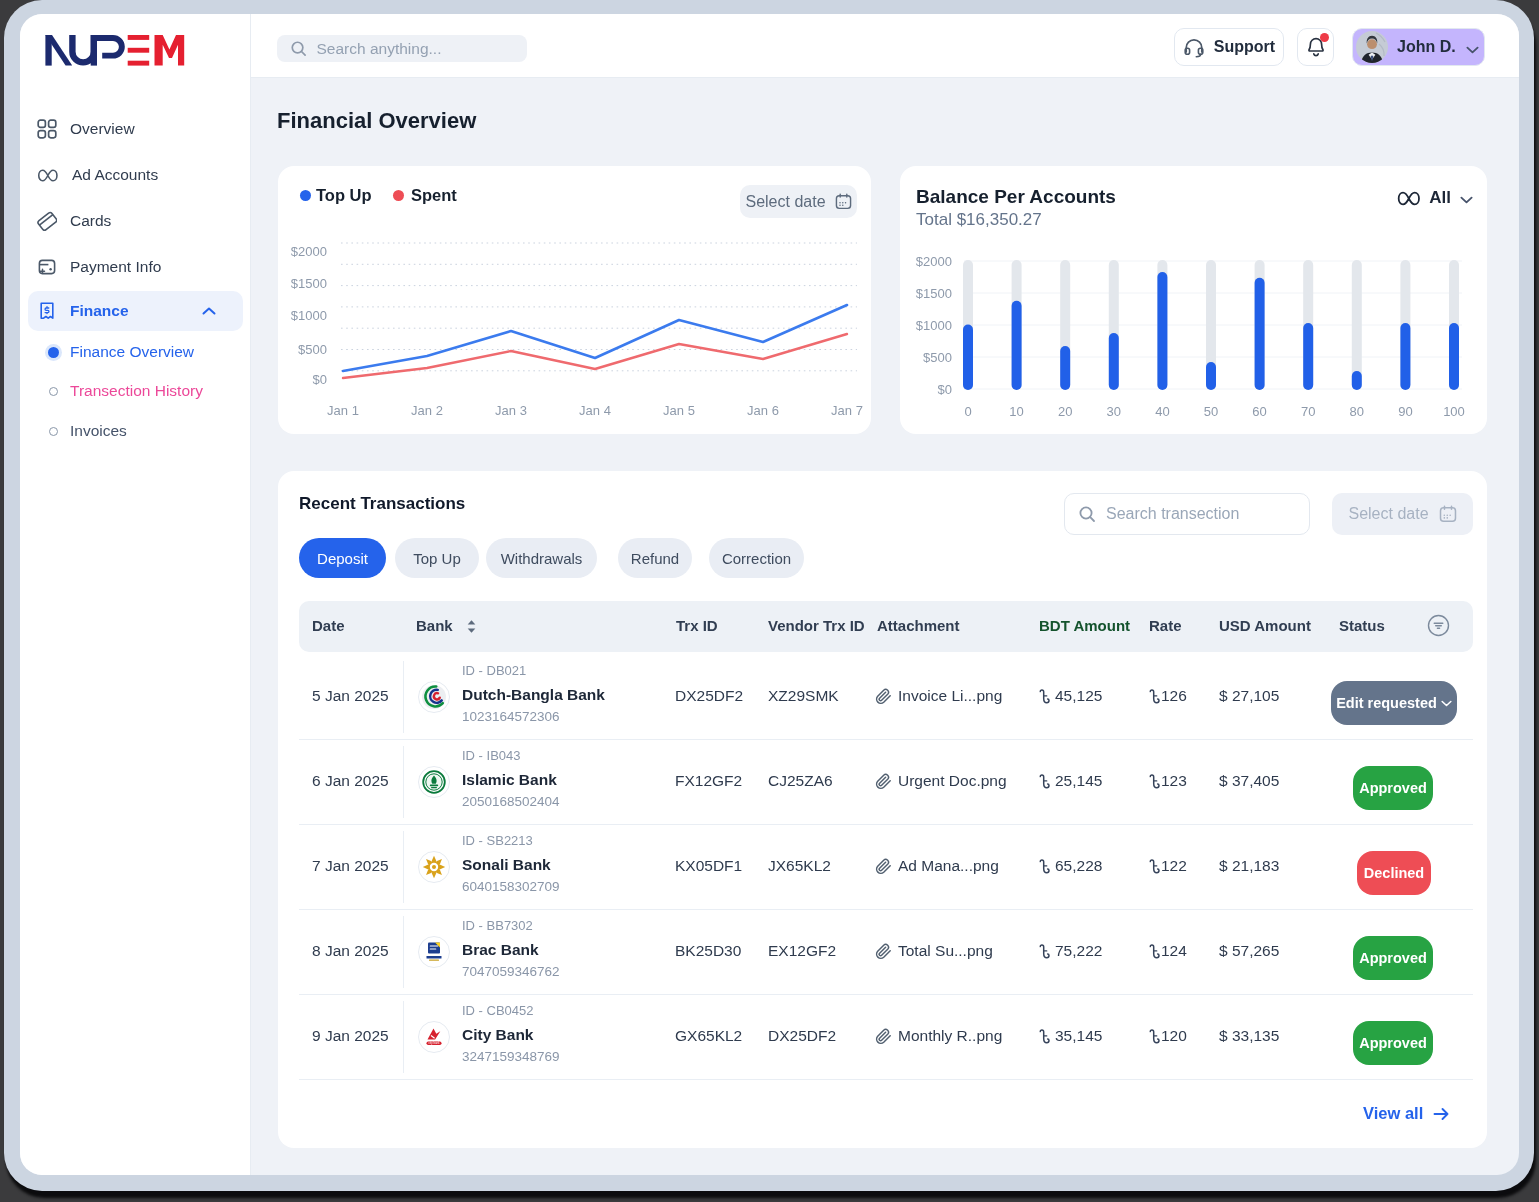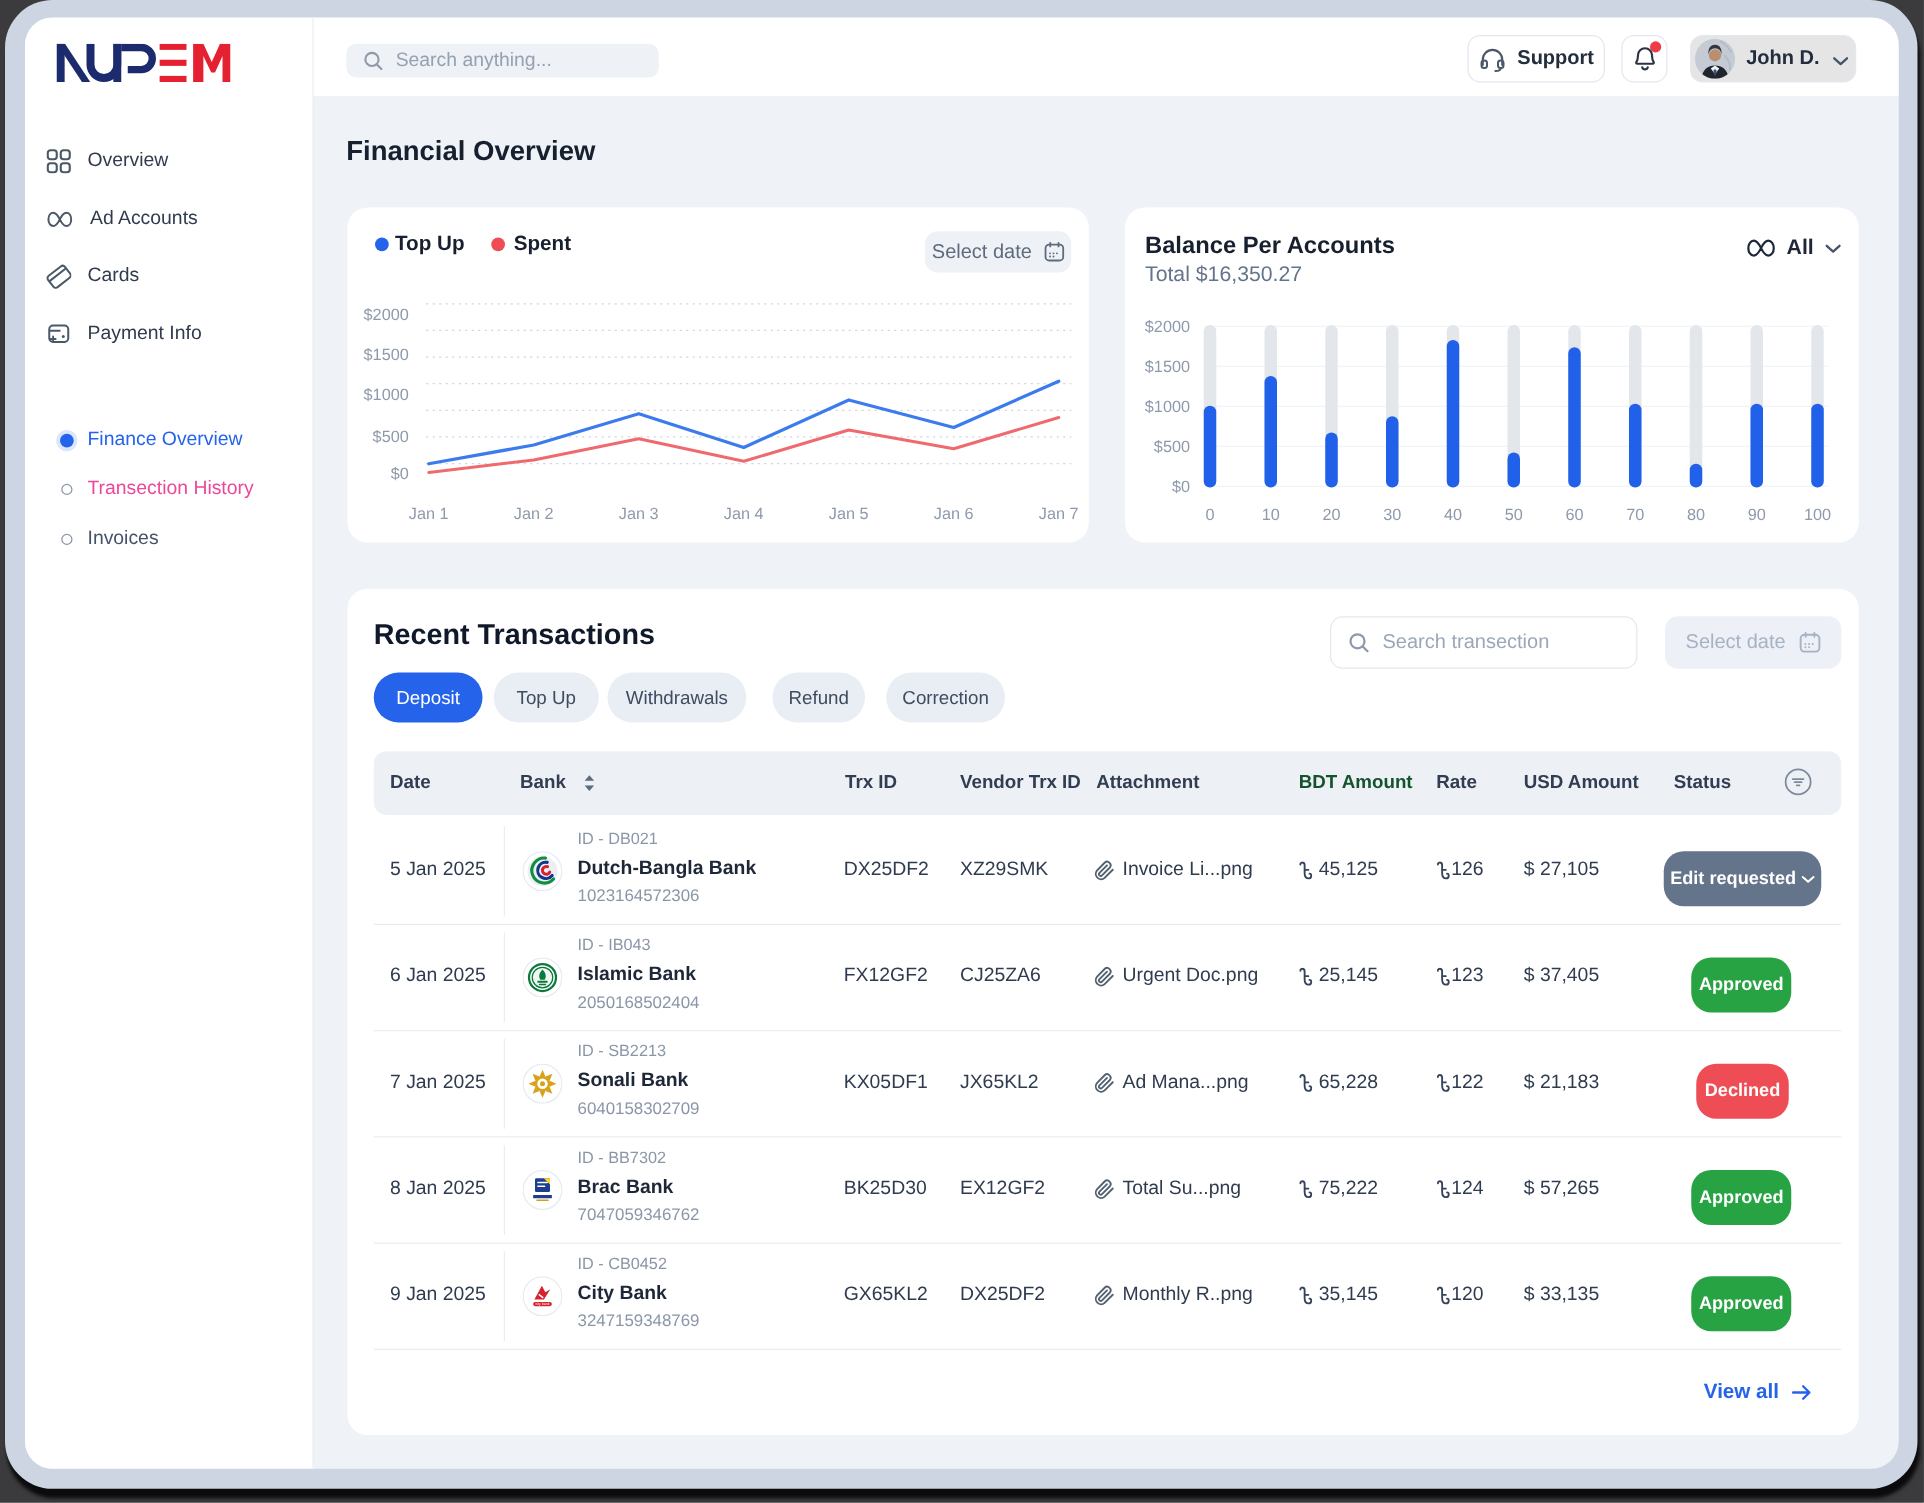--- a/index.html
+++ b/index.html
@@ -47,20 +47,26 @@
             <rect x="1.5" y="4.8" width="17" height="11.5" rx="2.4" stroke="#4b5868" stroke-width="1.6"></rect>
             <line x1="1.5" y1="8.6" x2="18.5" y2="8.6" stroke="#4b5868" stroke-width="1.6"></line>
           </g>
         </svg>Cards</div>
     <div class="nav" style="top:233px"><svg width="20" height="20" viewBox="0 0 20 20" style="" fill="none">
           <rect x="2.4" y="3.4" width="15.2" height="13.2" rx="3" stroke="#4b5868" stroke-width="1.6"></rect>
           <path d="M2.4 7.6h9" stroke="#4b5868" stroke-width="1.6"></path>
           <path d="M13.6 12.2h.01" stroke="#4b5868" stroke-width="2.4" stroke-linecap="round"></path>
           <path d="M5.5 12.2v4M3.5 14.2h4" stroke="#4b5868" stroke-width="1.5" stroke-linecap="round"></path>
         </svg>Payment Info</div>
+    <div class="nav" style="top:277px;left:8px;width:215px;background:#edf2fc;border-radius:10px;color:#2563eb;font-weight:700;padding-left:9px"><svg width="20" height="20" viewBox="0 0 20 20" style="" fill="none">
+          <path d="M4.2 2.2h11.6v15l-2.32-1.7-2.27 1.7-2.31-1.7-2.32 1.7L4.2 17.2Z" stroke="#2563eb" stroke-width="1.6" stroke-linejoin="round"></path>
+          <path d="M10 5.6v1m0 5v1m1.8-5.6h-2.6a1.15 1.15 0 1 0 0 2.3h1.6a1.15 1.15 0 1 1 0 2.3H8.1" stroke="#2563eb" stroke-width="1.3" stroke-linecap="round"></path>
+        </svg>Finance<span style="position:absolute;right:14px;top:16px;line-height:0"><svg width="14" height="8" viewBox="0 0 14 8" style="" fill="none">
+            <path d="M1.5 6.5 7 1.5 12.5 6.5" stroke="#2563eb" stroke-width="2" stroke-linecap="round" stroke-linejoin="round"></path>
+          </svg></span></div>
     <div class="nav" style="top:318px;padding-left:28px;color:#2563eb;font-weight:500"><span style="width:11px;height:11px;border-radius:50%;background:#2563eb;box-shadow:0 0 0 3px #dbe7fb;margin-right:11px;flex:0 0 auto"></span>Finance Overview</div>
     <div class="nav" style="top:357px;padding-left:29px;color:#ec4899"><span style="width:9px;height:9px;border-radius:50%;border:1.5px solid #8a97a9;margin-right:12px;flex:0 0 auto"></span>Transection History</div>
     <div class="nav" style="top:397px;padding-left:29px;color:#45536a"><span style="width:9px;height:9px;border-radius:50%;border:1.5px solid #8a97a9;margin-right:12px;flex:0 0 auto"></span>Invoices</div>
   </div>
   <div class="topbar">
     <div class="ghostbtn" style="position:absolute;left:25.5px;top:21px;width:250px;height:26px;border-radius:8px;justify-content:flex-start;padding-left:13px;background:#eef1f6;height:27px">
         <svg width="17" height="17" viewBox="0 0 18 18" style="" fill="none">
           <circle cx="8" cy="8" r="5.6" stroke="#8e9aab" stroke-width="1.8"></circle>
           <path d="m12.2 12.2 3.8 3.8" stroke="#8e9aab" stroke-width="1.8" stroke-linecap="round"></path>
         </svg>
@@ -75,21 +81,21 @@
         </svg>
         <span style="margin-left:9px;font-size:16px;font-weight:700;color:#222d3d">Support</span>
       </div>
     <div style="position:absolute;left:1046px;top:14px;width:37px;height:38px;border:1px solid #e2e8f0;border-radius:10px;display:flex;align-items:center;justify-content:center;background:#fff">
         <svg width="22" height="22" viewBox="0 0 22 22" style="" fill="none">
           <path d="M13.2 17.9a2.3 2.3 0 0 1-4.4 0" stroke="#2a3342" stroke-width="1.7" stroke-linecap="round"></path>
           <path d="M11 2.6a5.6 5.6 0 0 1 5.6 5.6c0 2.8.65 4.5 1.35 5.5.35.5 0 1.3-.75 1.3H4.8c-.75 0-1.1-.8-.75-1.3.7-1 1.35-2.7 1.35-5.5A5.6 5.6 0 0 1 11 2.6Z" stroke="#2a3342" stroke-width="1.7" stroke-linejoin="round"></path>
         </svg>
         <span style="position:absolute;right:4px;top:4px;width:9px;height:9px;border-radius:50%;background:#ee3b47"></span>
       </div>
-    <div style="position:absolute;left:1101px;top:14px;width:133px;height:38px;border:1px solid #e2e8f0;border-radius:10px;display:flex;align-items:center;background:#e5e5e5;padding-left:3px">
+    <div style="position:absolute;left:1101px;top:14px;width:133px;height:38px;border:1px solid #e2e8f0;border-radius:10px;display:flex;align-items:center;background:#c4b5fd;padding-left:3px">
         <svg width="32" height="32" viewBox="0 0 32 32" style="" fill="none">
           <defs>
             <clipPath id="av">
               <circle cx="16" cy="16" r="16"></circle>
             </clipPath>
           </defs>
           <g clip-path="url(#av)">
             <rect width="32" height="32" fill="#c5cbd5"></rect>
             <path d="M20 2a20 20 0 0 1 9 9M23 13a14 14 0 0 1 5 12" stroke="#b3bac6" stroke-width="1.3"></path>
             <path d="M5 32c1-7.6 5.4-10.6 11-10.6s10 3 11 10.6Z" fill="#20242c"></path>
@@ -197,21 +203,21 @@
           <path d="M1.5 7.5 C1.5 4.4 3.2 2.2 5.4 2.2 C7.6 2.2 9 4.3 10.6 7.5 C12.2 10.7 13.6 12.8 15.8 12.8 C18 12.8 19.7 10.6 19.7 7.5 C19.7 4.4 18 2.2 15.8 2.2 C13.6 2.2 12.2 4.3 10.6 7.5 C9 10.7 7.6 12.8 5.4 12.8 C3.2 12.8 1.5 10.6 1.5 7.5 Z" stroke="#1d2737" stroke-width="1.6"></path>
         </svg>
         <span style="margin-left:8px;font-size:17px;font-weight:700;color:#1d2737">All</span>
         <span style="margin-left:9px;margin-top:2px"><svg width="13" height="8" viewBox="0 0 14 8" style="" fill="none">
             <path d="M1.5 1.5 7 6.5 12.5 1.5" stroke="#47536b" stroke-width="2" stroke-linecap="round" stroke-linejoin="round"></path>
           </svg></span>
       </div>
   </div>
 
   <div class="card" style="left:258px;top:457px;width:1209px;height:677px">
-    <div class="t" style="left:21px;top:23px;font-size:23px;font-weight:700;color:#10192a">Recent Transactions</div>
+    <div class="t" style="left:21px;top:23px;font-size:17px;font-weight:700;color:#10192a">Recent Transactions</div>
     <div class="fpill" style="left:21px;width:87px;background:#2563eb;color:#fff">Deposit</div>
     <div class="fpill" style="left:117px;width:84px;">Top Up</div>
     <div class="fpill" style="left:208px;width:111px">Withdrawals</div>
     <div class="fpill" style="left:340px;width:74px">Refund</div>
     <div class="fpill" style="left:431px;width:95px">Correction</div>
     <div style="position:absolute;left:786px;top:22px;width:246px;height:42px;border:1px solid #e3e8ef;border-radius:10px;display:flex;align-items:center;padding-left:13px;background:#fff">
         <svg width="18" height="18" viewBox="0 0 18 18" style="" fill="none">
           <circle cx="8" cy="8" r="5.6" stroke="#8e9aab" stroke-width="1.8"></circle>
           <path d="m12.2 12.2 3.8 3.8" stroke="#8e9aab" stroke-width="1.8" stroke-linecap="round"></path>
         </svg>

